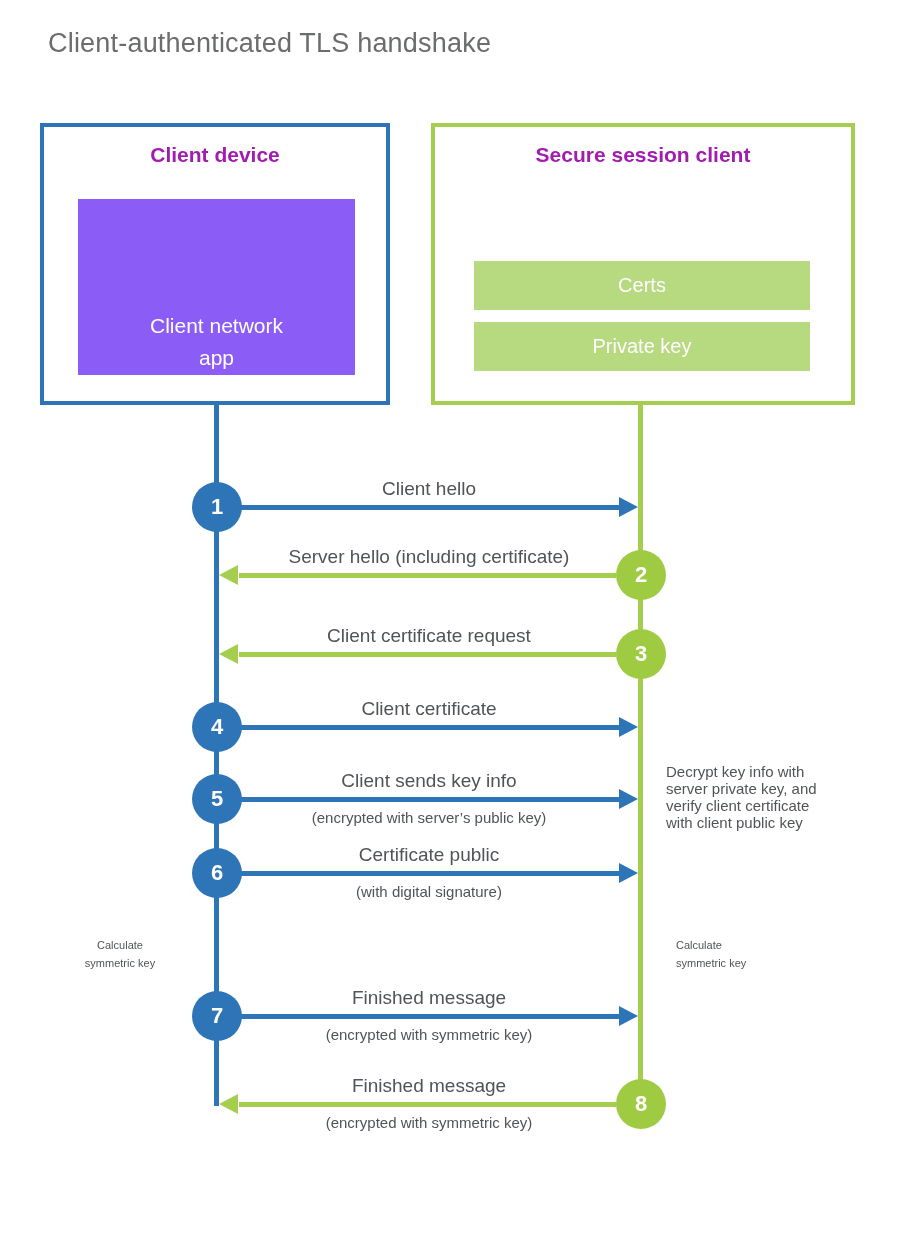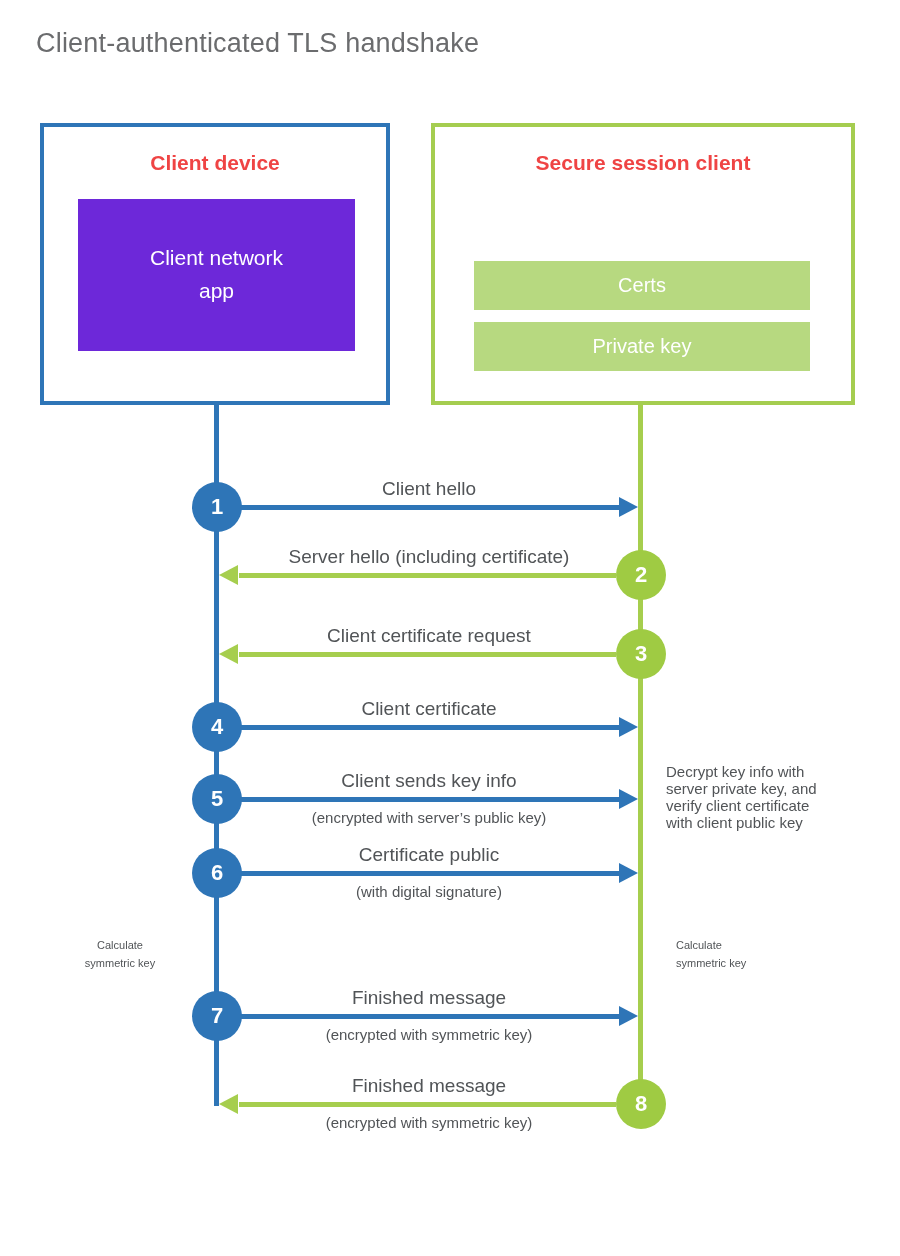--- a/index.html
+++ b/index.html
@@ -1,28 +1,28 @@
 <!DOCTYPE html>
 <html><head>
 <meta charset="utf-8">
 <style>
   html,body{margin:0;padding:0;background:#ffffff;}
   body{font-family:"Liberation Sans","DejaVu Sans",sans-serif;}
   .canvas{position:relative;width:900px;height:1256px;background:#ffffff;overflow:hidden;}
 
-  .page-title{position:absolute;left:36px;top:28px;font-size:27px;font-weight:300;
+  .page-title{position:absolute;left:48px;top:28px;font-size:27px;font-weight:300;
     color:#6b6c6e;letter-spacing:0.2px;}
 
   .actor-box{position:absolute;top:123px;height:282px;background:#ffffff;box-sizing:border-box;}
   .actor-box.blue-border{left:40px;width:350px;border:4px solid #2e75b7;}
   .actor-box.green-border{left:431px;width:424px;border:4px solid #a5cd50;}
-  .actor-title{text-align:center;margin-top:24px;font-size:21px;font-weight:bold;color:#ef4444;}
+  .actor-title{text-align:center;margin-top:16px;font-size:21px;font-weight:bold;color:#a21caf;}
 
-  .app-box{position:absolute;left:78px;top:199px;width:277px;height:152px;background:#6d28d9;
-    display:flex;align-items:center;justify-content:center;text-align:center;
+  .app-box{position:absolute;left:78px;top:199px;width:277px;height:176px;background:#8b5cf6;
+    display:flex;align-items:flex-end;justify-content:center;text-align:center;
     color:#ffffff;font-size:21px;line-height:1.55;padding:0 55px;box-sizing:border-box;}
 
   .module-bar{position:absolute;left:474px;width:336px;height:49px;background:#b7d980;
     display:flex;align-items:center;justify-content:center;color:#ffffff;font-size:20px;}
 
   .vline{position:absolute;width:5px;}
   .vline.blue{left:214px;top:405px;height:701px;background:#2e75b7;}
   .vline.green{left:638px;top:405px;height:699px;background:#a6ce4e;}
 
   .circle{position:absolute;width:50px;height:50px;border-radius:50%;z-index:3;

